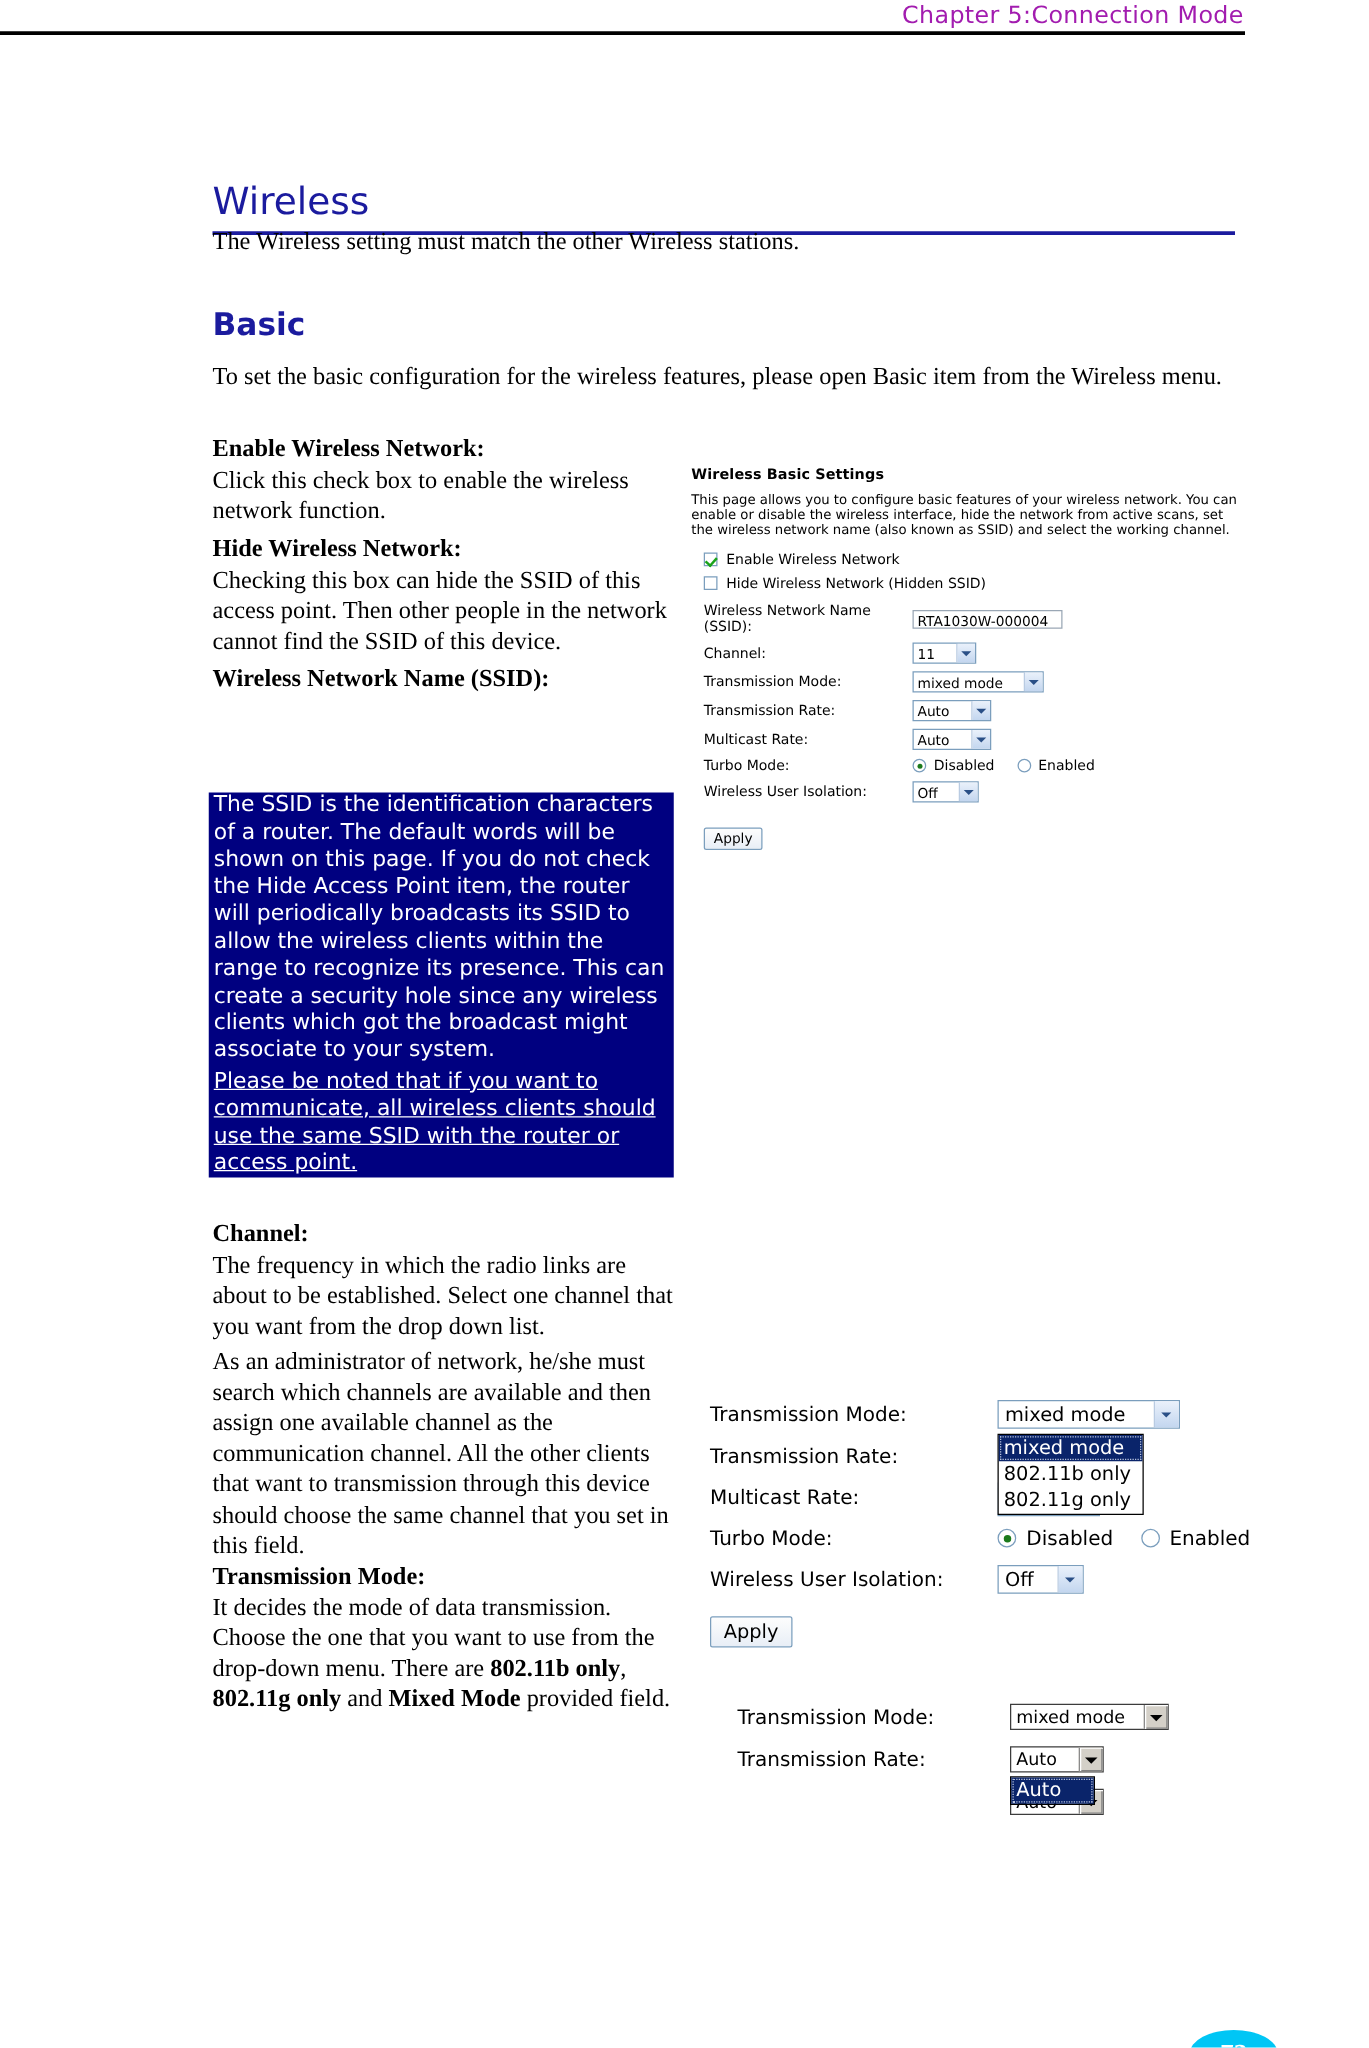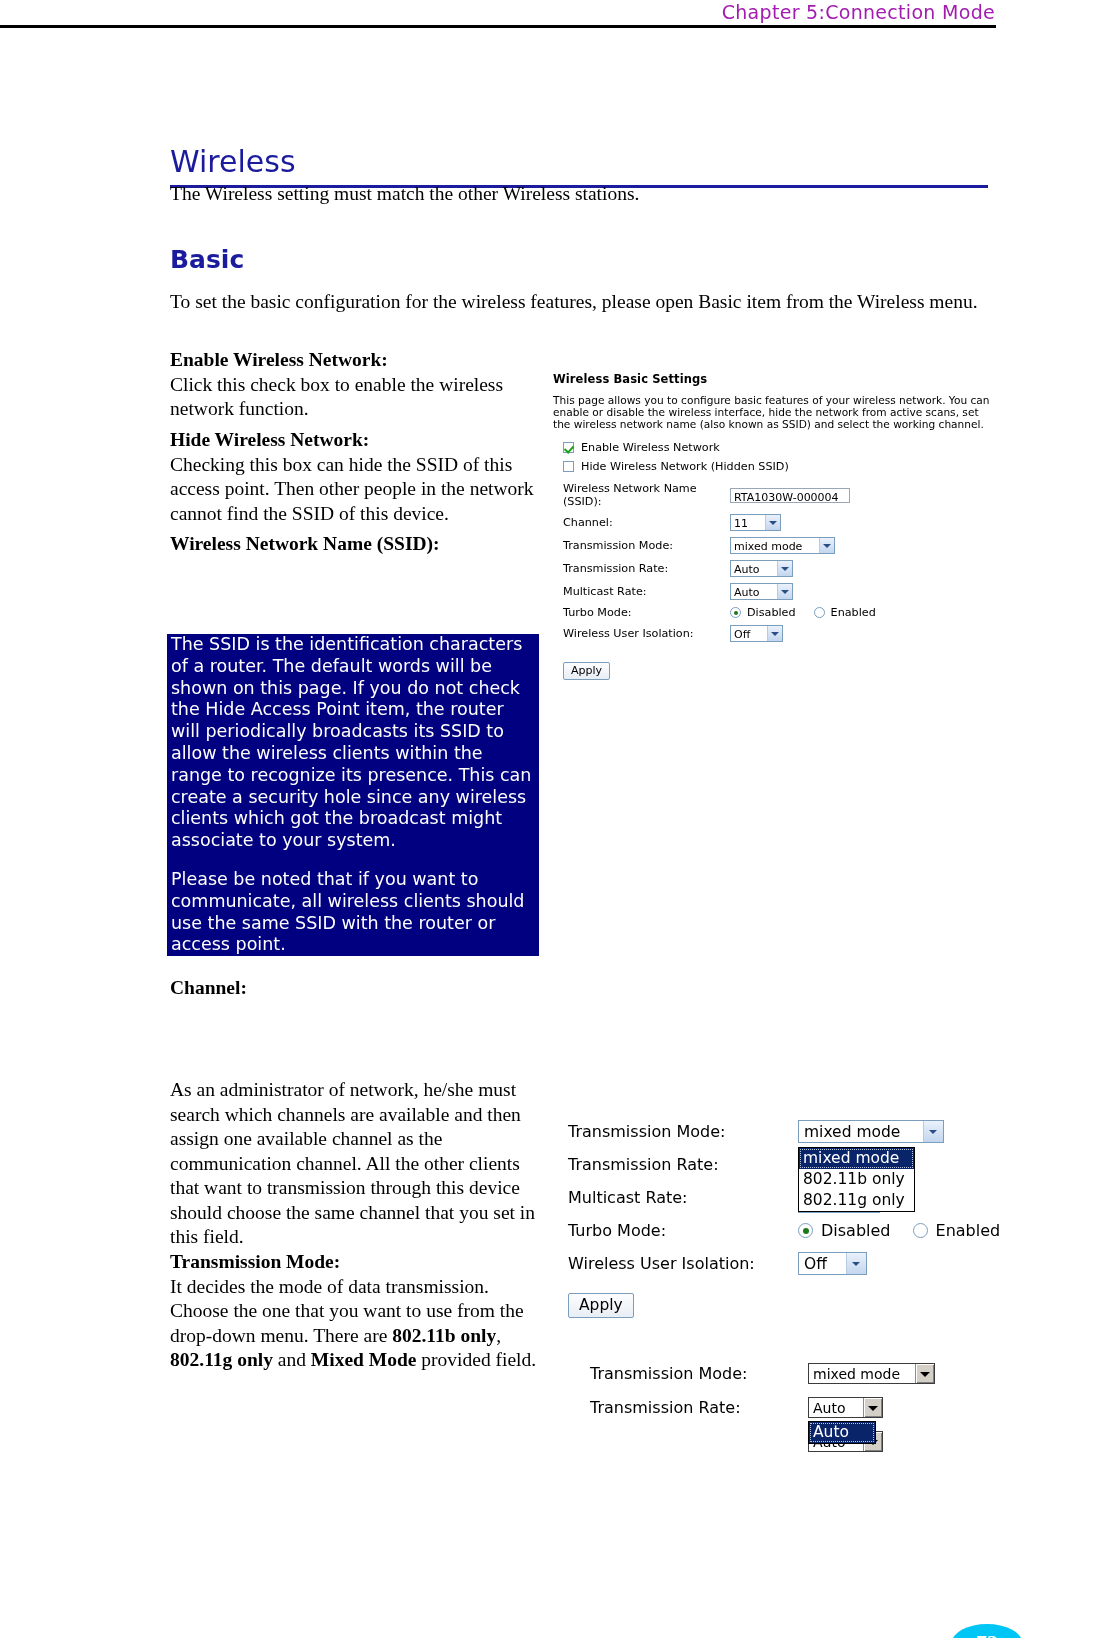--- a/index.html
+++ b/index.html
@@ -103,21 +103,21 @@
     background: #000080;
     color: #ffffff;
     font-family: "DejaVu Sans", sans-serif;
     font-size: 17.5px;
     line-height: 21.8px;
   }
   .note-box p {
     margin: 0;
     padding: 0 2px 0 4px;
   }
-  .note-box p + p { margin-top: 17px; }
+  .note-box p + p { margin-top: 3px; text-decoration: underline; }
 
   
   .ui-shot {
     position: absolute;
     font-family: "DejaVu Sans", sans-serif;
     color: #000;
   }
 
   
   #shot1 { left: 553px; top: 372px; width: 440px; }
@@ -380,20 +380,21 @@
   <b>Wireless Network Name (SSID):</b><br>
 </div>
 
 <div class="note-box">
   <p>The SSID is the identification characters of a router. The default words will be shown on this page. If you do not check the Hide Access Point item, the router will periodically broadcasts its SSID to allow the wireless clients within the range to recognize its presence. This can create a security hole since any wireless clients which got the broadcast might associate to your system.</p>
   <p>Please be noted that if you want to communicate, all wireless clients should use the same SSID with the router or access point.</p>
 </div>
 
 <div class="bodytext p-channel">
   <b>Channel:</b><br>
+  <span>The frequency in which the radio links are about to be established. Select one channel that you want from the drop down list.</span>
 </div>
 
 <div class="bodytext p-admin">As an administrator of network, he/she must search which channels are available and then assign one available channel as the communication channel. All the other clients that want to transmission through this device should choose the same channel that you set in this field.</div>
 
 <div class="bodytext p-tmode">
   <b>Transmission Mode:</b><br>
   <span>It decides the mode of data transmission. Choose the one that you want to use from the drop-down menu. There are </span><b>802.11b only</b><span>, </span><b>802.11g only</b><span> and </span><b>Mixed Mode</b><span> provided field.</span>
 </div>
 
 <div class="ui-shot" id="shot1">

